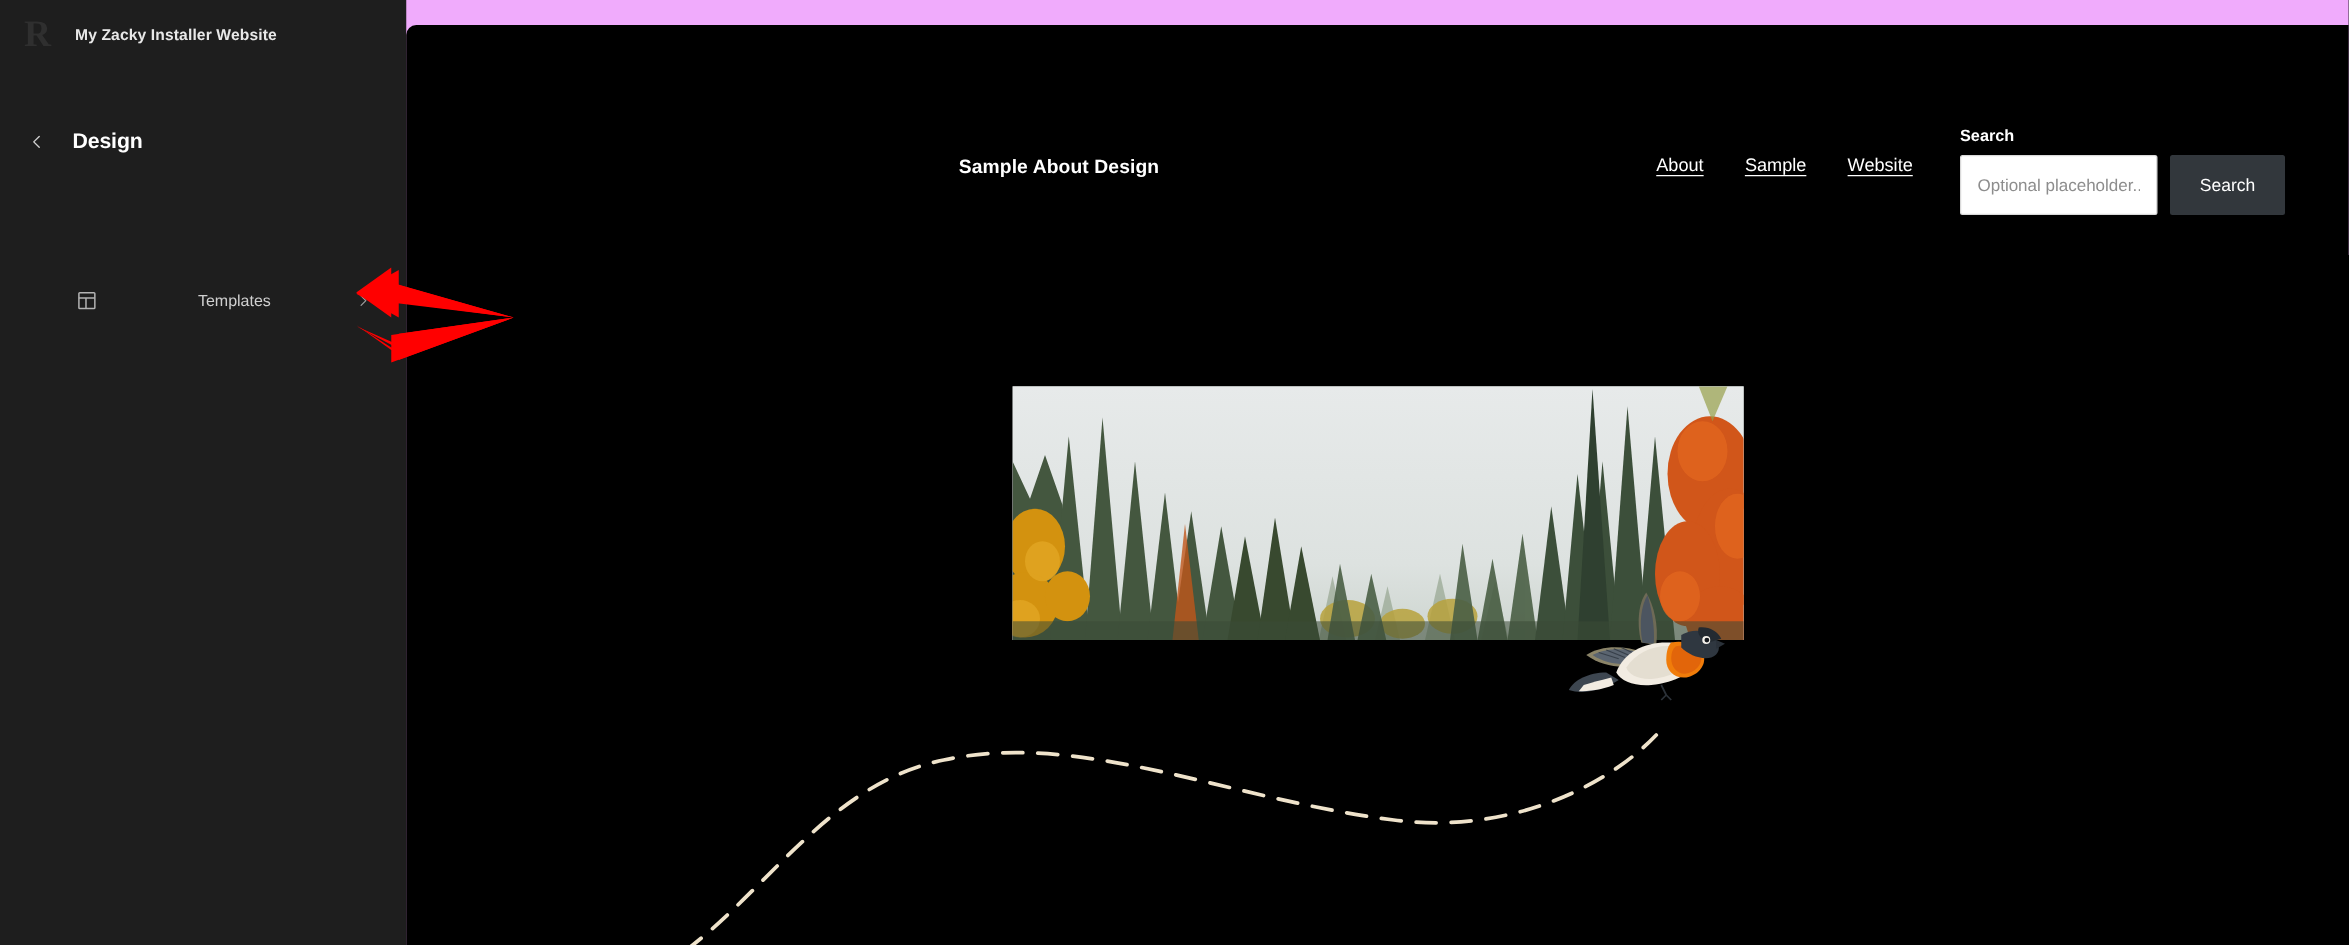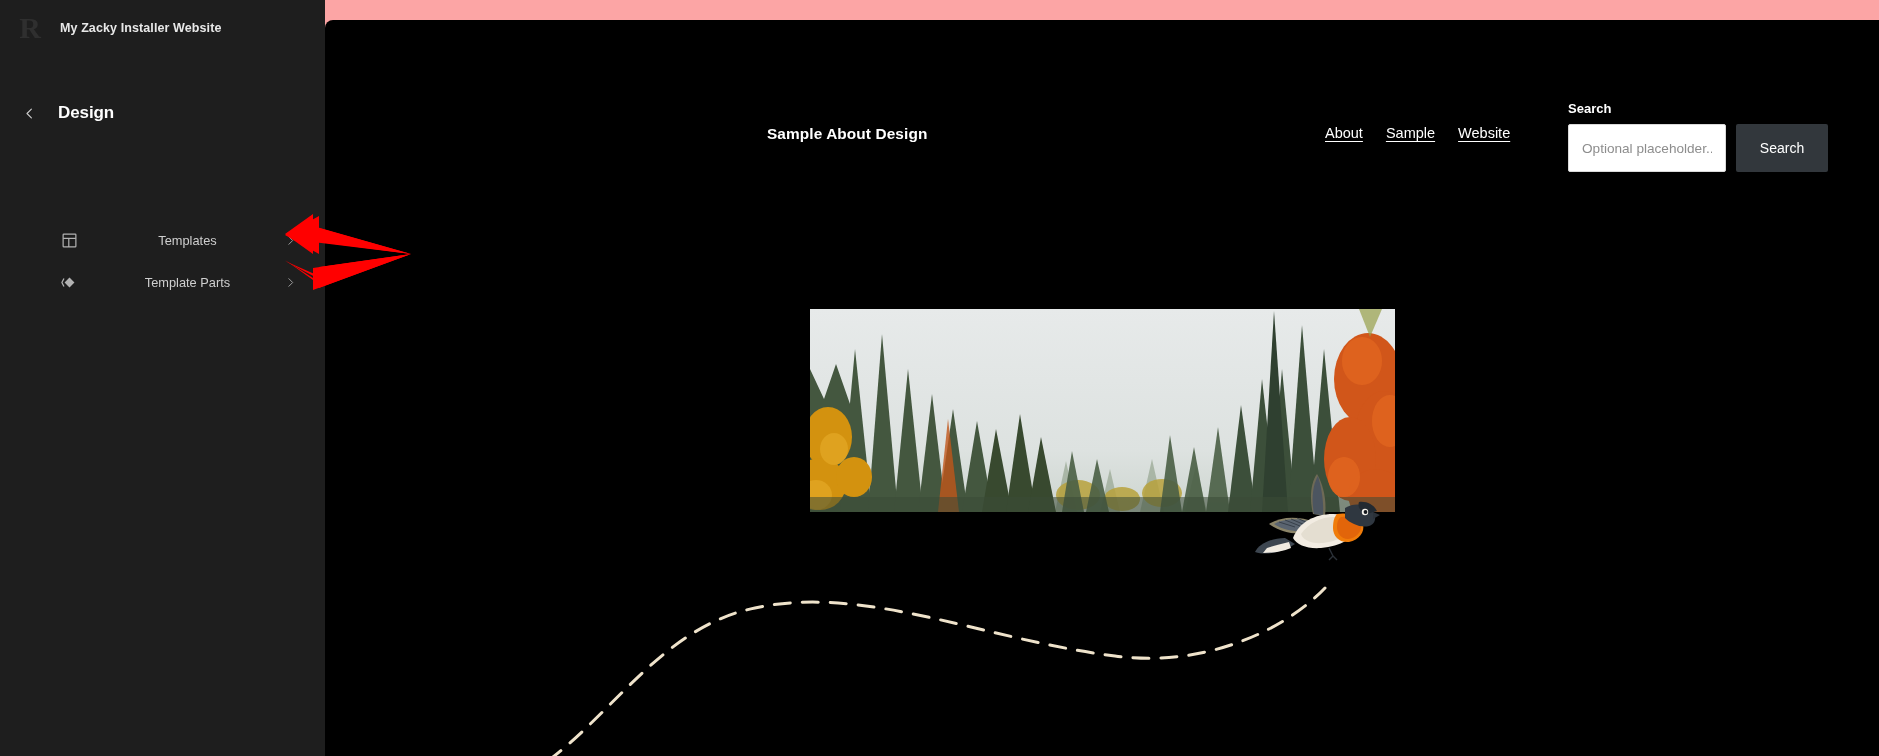--- a/index.html
+++ b/index.html
@@ -2,21 +2,21 @@
 <html><head>
 <meta charset="utf-8">
 <style>
   * { margin:0; padding:0; box-sizing:border-box; }
   html, body {
     width:1879px; height:756px;
     background:#1e1e1e;
     font-family:"Liberation Sans", sans-serif;
     overflow:hidden;
   }
-  #app { position:relative; width:1879px; height:756px; background:#fca5a5; }
+  #app { position:relative; width:1879px; height:756px; background:#f0abfc; }
 
   
   #sidebar {
     position:absolute; left:0; top:0; width:325px; height:756px;
     background:#1e1e1e;
   }
   .site-brand {
     position:absolute; left:0; top:0; width:325px; height:56px;
     display:flex; align-items:center;
   }
@@ -85,21 +85,21 @@
   .site-header {
     position:absolute; left:0; top:83px; width:1554px; height:74px;
   }
   .sh-brandname {
     position:absolute; left:442px; top:22px;
     font-size:15.4px; font-weight:700; color:#ffffff; letter-spacing:.1px;
     white-space:nowrap;
   }
   .sh-nav {
     position:absolute; left:1000px; top:22px;
-    display:flex; gap:23px; align-items:flex-start;
+    display:flex; gap:33px; align-items:flex-start;
   }
   .sh-nav a {
     font-size:14.5px; color:#ffffff; text-decoration:underline;
     text-underline-offset:3px; text-decoration-thickness:1px;
     white-space:nowrap; cursor:pointer;
   }
   .sh-search { position:absolute; left:1243px; top:-2px; width:270px; }
   .sh-search-label {
     font-size:13px; font-weight:700; color:#ffffff; margin-bottom:8px;
     display:block;
@@ -169,34 +169,20 @@
           </svg>
         </span>
         <span class="ni-label">Templates</span>
         <span class="ni-arrow">
           <svg width="13" height="13" viewBox="0 0 24 24" fill="none" stroke="currentColor" stroke-width="1.8" stroke-linecap="round" stroke-linejoin="round">
             <polyline points="9 5 16 12 9 19"></polyline>
           </svg>
         </span>
       </div>
 
-      <div class="nav-item">
-        <span class="ni-icon">
-          <svg width="19" height="19" viewBox="0 0 24 24" fill="none" stroke="currentColor" stroke-width="1.6" stroke-linejoin="round">
-            <rect x="7.6" y="7.6" width="8.8" height="8.8" transform="rotate(45 12 12)" fill="currentColor" stroke="none"></rect>
-            <polyline points="5 7 2.4 12 5 17"></polyline>
-          </svg>
-        </span>
-        <span class="ni-label">Template Parts</span>
-        <span class="ni-arrow">
-          <svg width="13" height="13" viewBox="0 0 24 24" fill="none" stroke="currentColor" stroke-width="1.8" stroke-linecap="round" stroke-linejoin="round">
-            <polyline points="9 5 16 12 9 19"></polyline>
-          </svg>
-        </span>
-      </div>
 
     </div>
   </div>
 
   <div id="annotation">
     <svg width="130" height="85" viewBox="0 0 130 85">
       <g fill="#ff0000">
         <path d="M128 44 L30 16 L30 4 L2 24 L30 44 L30 32 Z"></path>
         <path d="M128 44 L30 80 L30 68 L2 50 L30 70 L30 58 Z"></path>
       </g>

